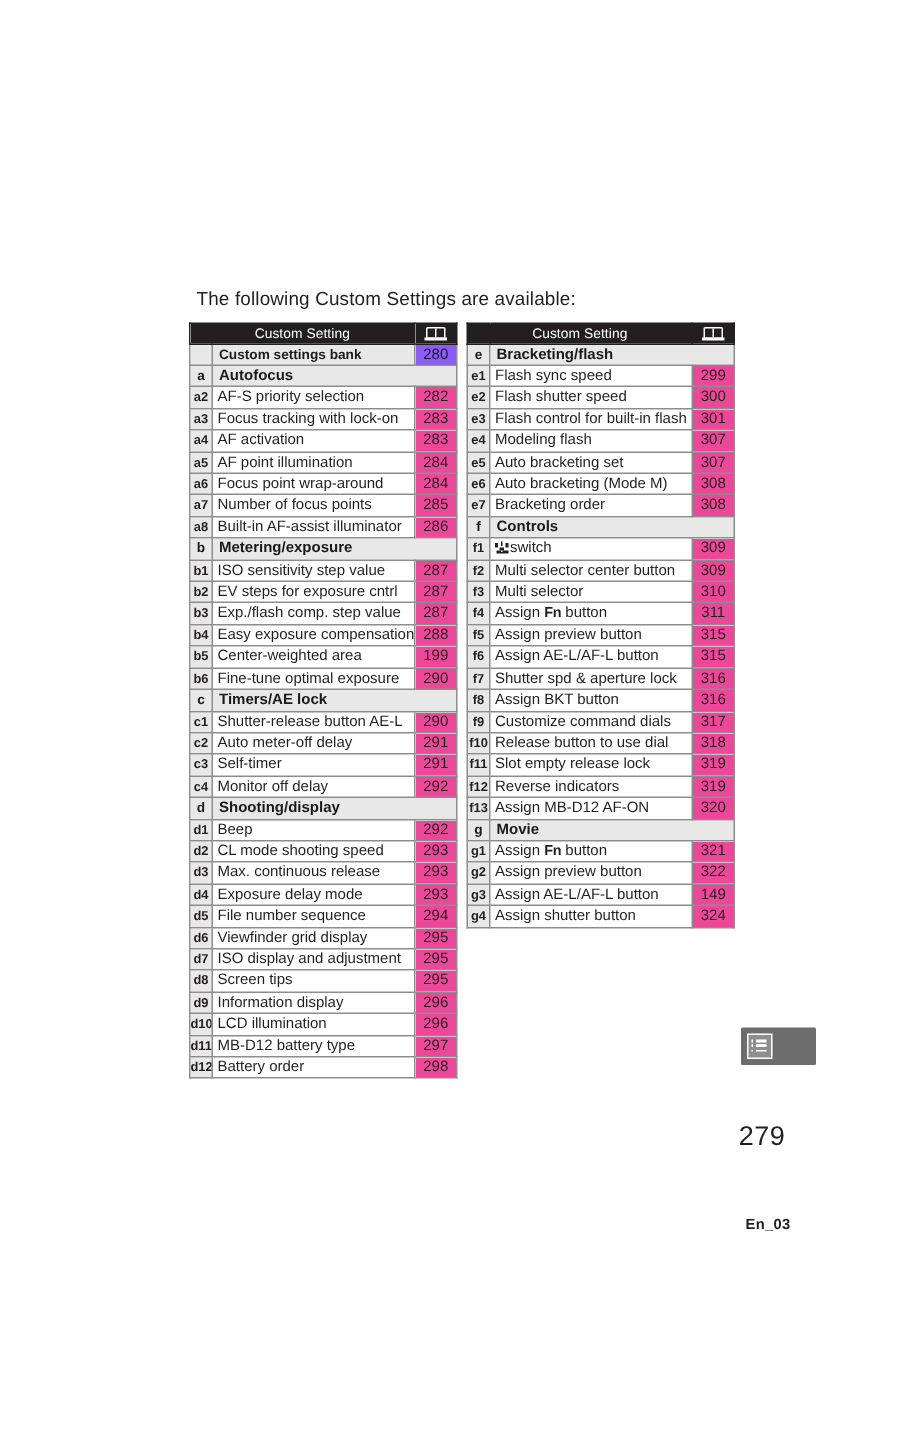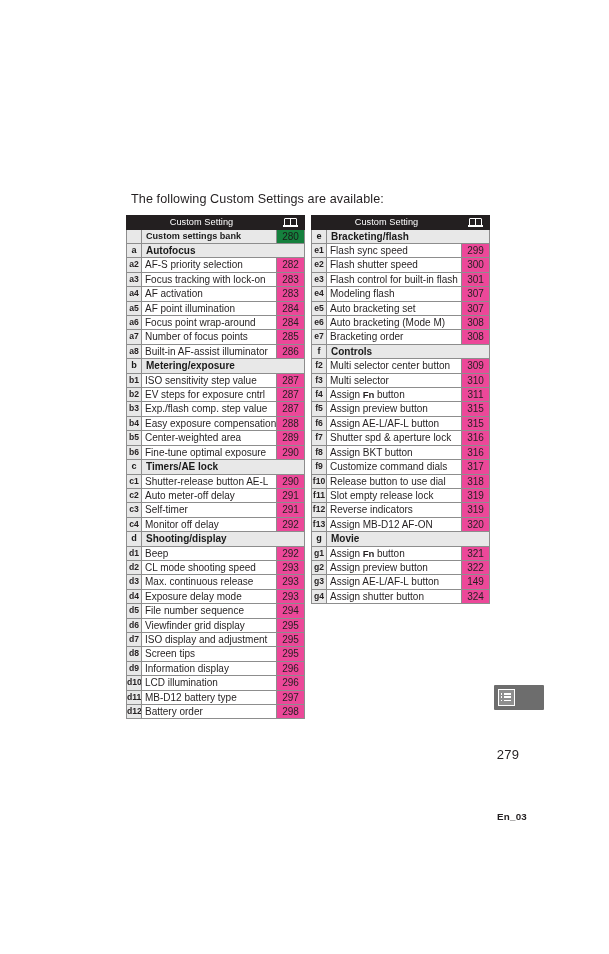--- a/index.html
+++ b/index.html
@@ -114,21 +114,21 @@
     border: 0.7px solid #8d8d8d;
   }
   tr.bank td.b-name {
     background: #e8e8e8;
     border: 0.7px solid #8d8d8d;
     font-weight: bold;
     font-size: 9.1px;
     padding-left: 4px;
   }
   tr.bank td.b-page {
-    background: #15803d;
+    background: #8b5cf6;
     border: 0.7px solid #8d8d8d;
     text-align: center;
     font-size: 10px;
     font-weight: 400;
   }
 
   
   tr.grp td.g-id {
     background: #e8e8e8;
     border: 0.7px solid #8d8d8d;
@@ -235,21 +235,21 @@
   #side-tab .tab-icon .dt.d2 { top: 6.3px; }
   #side-tab .tab-icon .dt.d3 { top: 9.6px; }
 
   
   #page-number {
     position: absolute;
     left: 488px;
     top: 747px;
     width: 40px;
     text-align: center;
-    font-size: 13px;
+    font-size: 18px;
     color: #231f20;
     letter-spacing: 0.3px;
   }
 
   
   #footer-code {
     position: absolute;
     left: 487px;
     top: 811px;
     width: 50px;
@@ -347,21 +347,21 @@
             <td class="i-page">287</td>
           </tr>
           <tr class="itm">
             <td class="i-id">b4</td>
             <td class="i-name">Easy exposure compensation</td>
             <td class="i-page">288</td>
           </tr>
           <tr class="itm">
             <td class="i-id">b5</td>
             <td class="i-name">Center-weighted area</td>
-            <td class="i-page">289</td>
+            <td class="i-page">199</td>
           </tr>
           <tr class="itm">
             <td class="i-id">b6</td>
             <td class="i-name">Fine-tune optimal exposure</td>
             <td class="i-page">290</td>
           </tr>
           <tr class="grp">
             <td class="g-id">c</td>
             <td class="g-name" colspan="2">Timers/AE lock</td>
           </tr>
@@ -506,20 +506,25 @@
           <tr class="itm">
             <td class="i-id">e7</td>
             <td class="i-name">Bracketing order</td>
             <td class="i-page">308</td>
           </tr>
           <tr class="grp">
             <td class="g-id">f</td>
             <td class="g-name" colspan="2">Controls</td>
           </tr>
           <tr class="itm">
+            <td class="i-id">f1</td>
+            <td class="i-name"><span class="glyph-switch"><i class="gl"></i><i class="gr"></i><i class="gm"></i><i class="gt"></i><i class="gb"></i><i class="gd"></i></span>switch</td>
+            <td class="i-page">309</td>
+          </tr>
+          <tr class="itm">
             <td class="i-id">f2</td>
             <td class="i-name">Multi selector center button</td>
             <td class="i-page">309</td>
           </tr>
           <tr class="itm">
             <td class="i-id">f3</td>
             <td class="i-name">Multi selector</td>
             <td class="i-page">310</td>
           </tr>
           <tr class="itm">

